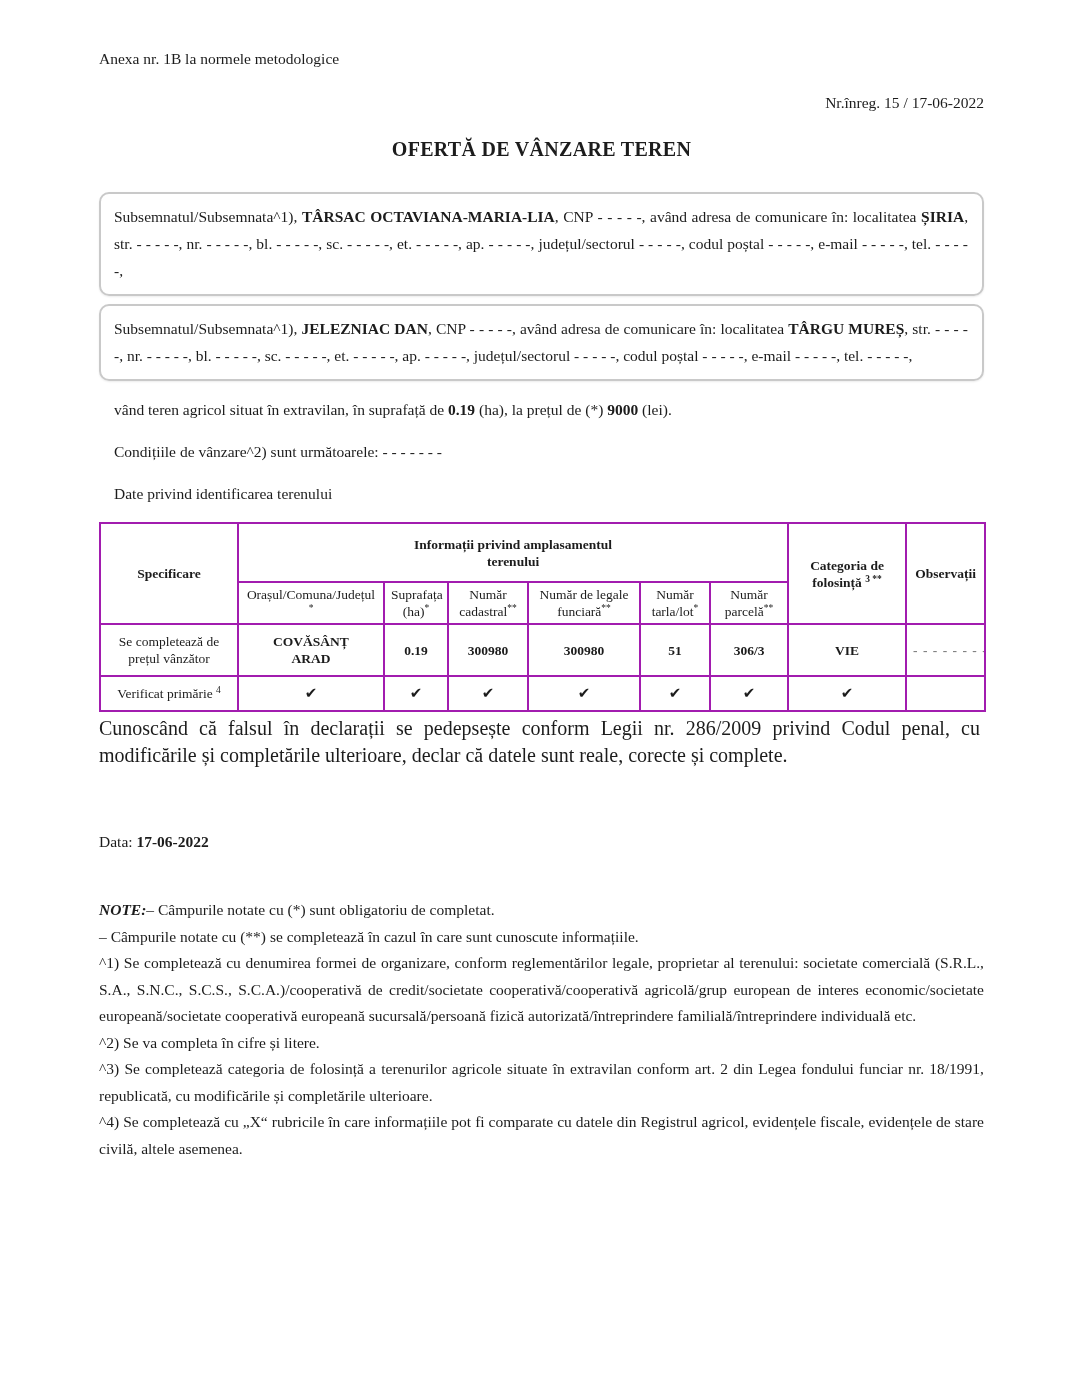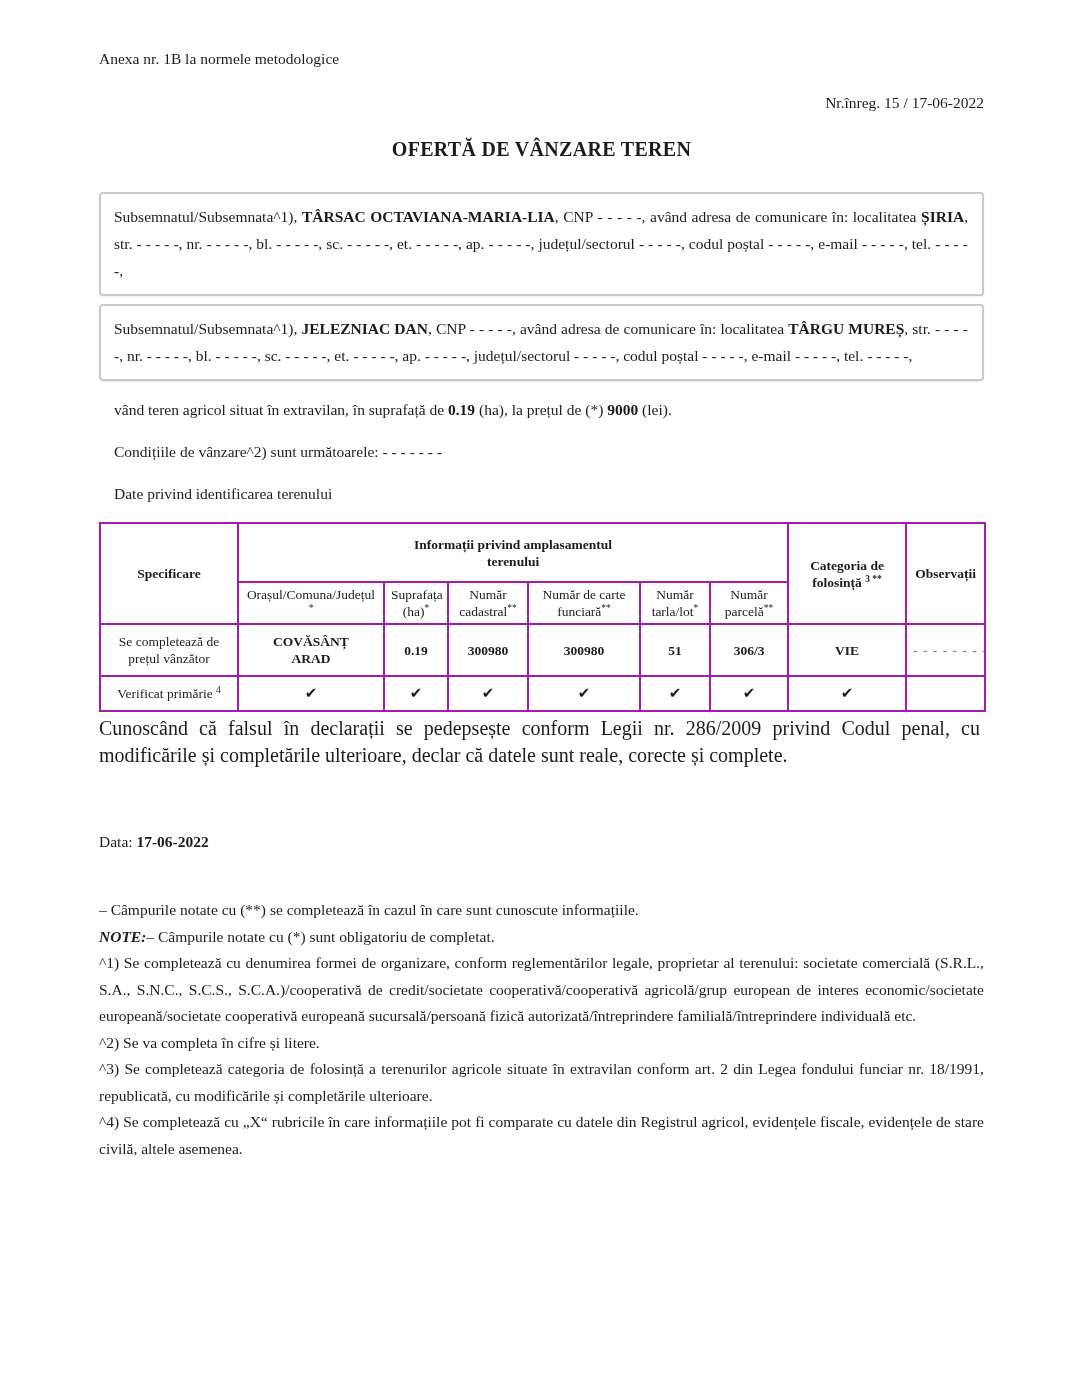--- a/index.html
+++ b/index.html
@@ -29,21 +29,21 @@
   }
   .doc-title {
     font-size: 20px;
     font-weight: bold;
     text-align: center;
     margin: 26px 0 0 0;
     letter-spacing: 0.3px;
   }
   .party-box {
     border: 2px solid #c9c9c9;
-    border-radius: 4px;
+    border-radius: 10px;
     box-shadow: 0 1px 2px rgba(0,0,0,0.08);
     padding: 9px 14px 10px 13px;
     margin-top: 31px;
     font-size: 15.5px;
     line-height: 27px;
     text-align: justify;
   }
   .party-box + .party-box { margin-top: 8px; }
   .body-lines {
     font-size: 15.5px;
@@ -162,21 +162,21 @@
       </td>
       <td class="subhead">
         <span>Suprafața</span><br>
         <span>(ha)</span><sup class="mark">*</sup>
       </td>
       <td class="subhead">
         <span>Număr</span><br>
         <span>cadastral</span><sup class="mark">**</sup>
       </td>
       <td class="subhead">
-        <span>Număr de carte</span><br>
+        <span>Număr de legale</span><br>
         <span>funciară</span><sup class="mark">**</sup>
       </td>
       <td class="subhead">
         <span>Număr</span><br>
         <span>tarla/lot</span><sup class="mark">*</sup>
       </td>
       <td class="subhead">
         <span>Număr</span><br>
         <span>parcelă</span><sup class="mark">**</sup>
       </td>
@@ -207,21 +207,21 @@
       <td></td>
     </tr>
   </tbody>
     </table>
 
   <p class="declaration">Cunoscând că falsul în declarații se pedepsește conform Legii nr. 286/2009 privind Codul penal, cu modificările și completările ulterioare, declar că datele sunt reale, corecte și complete.</p>
 
   <p class="date-line"><span>Data: </span><b>17-06-2022</b></p>
 
   <div class="notes">
+    <p><span class="note-label">NOTE:</span><span>– Câmpurile notate cu (*) sunt obligatoriu de completat.</span></p>
     <p>– Câmpurile notate cu (**) se completează în cazul în care sunt cunoscute informațiile.</p>
-    <p><span class="note-label">NOTE:</span><span>– Câmpurile notate cu (*) sunt obligatoriu de completat.</span></p>
     <p>^1) Se completează cu denumirea formei de organizare, conform reglementărilor legale, proprietar al terenului: societate comercială (S.R.L., S.A., S.N.C., S.C.S., S.C.A.)/cooperativă de credit/societate cooperativă/cooperativă agricolă/grup european de interes economic/societate europeană/societate cooperativă europeană sucursală/persoană fizică autorizată/întreprindere familială/întreprindere individuală etc.</p>
     <p>^2) Se va completa în cifre și litere.</p>
     <p>^3) Se completează categoria de folosință a terenurilor agricole situate în extravilan conform art. 2 din Legea fondului funciar nr. 18/1991, republicată, cu modificările și completările ulterioare.</p>
     <p>^4) Se completează cu „X“ rubricile în care informațiile pot fi comparate cu datele din Registrul agricol, evidențele fiscale, evidențele de stare civilă, altele asemenea.</p>
   </div>
 
 </div>
 
 </body></html>

